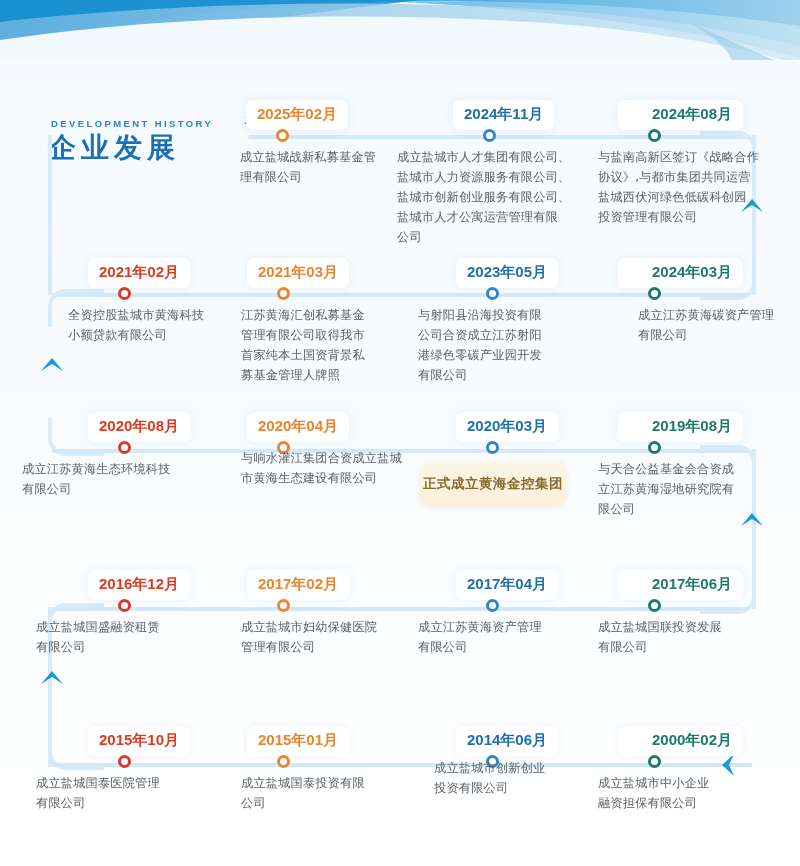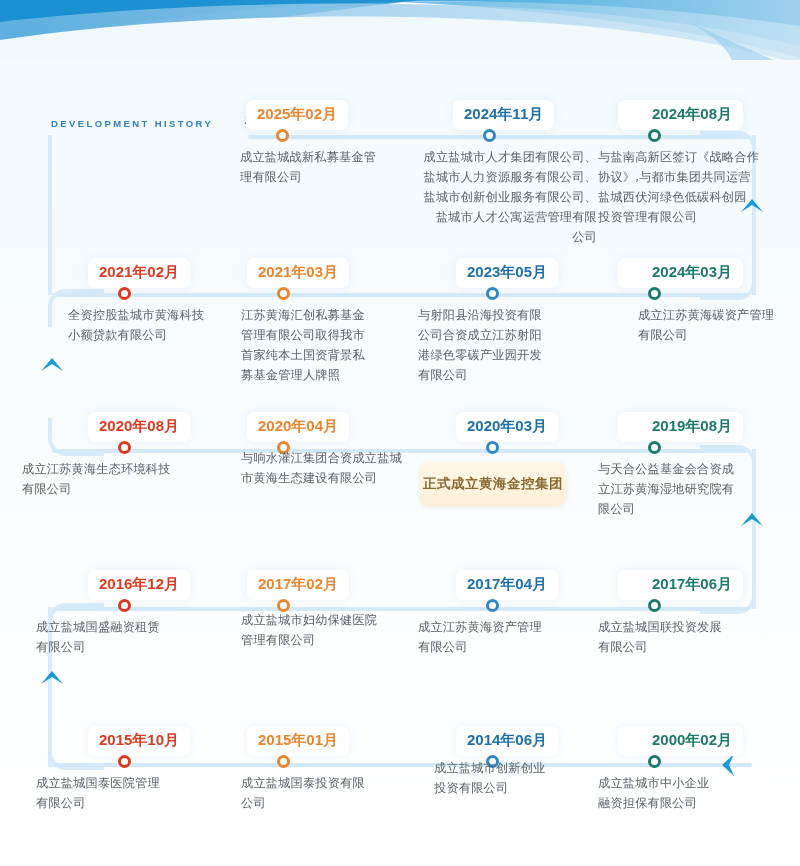--- a/index.html
+++ b/index.html
@@ -122,20 +122,21 @@
     <path d="M0,22 C140,6 330,-2 520,8 C650,15 730,30 800,46 L800,70
              C700,46 560,28 400,22 C240,16 110,30 0,50 Z" fill="url(#gB)" opacity="0.8"></path>
     <path d="M0,40 C150,18 340,10 530,22 C660,30 740,48 800,64 L800,86 L0,86 Z" fill="#f2f9fd"></path>
     <path d="M640,0 C700,26 750,52 800,70 L800,86 L720,86 C760,60 700,22 640,0 Z" fill="#8fc9ea" opacity="0.55"></path>
   </svg>
 
   <div class="tint"></div>
 
   <div class="title-block">
     <div class="title-en">DEVELOPMENT HISTORY</div>
+    <div class="title-cn">企业发展</div>
     <div class="title-marks">»</div>
   </div>
 
   <div class="rail rail-soft" style="left:248px;top:135px;width:500px;"></div>
 
   <div class="vcurve" style="left:724px;top:135px;width:28px;height:160px;border-left:none;border-top:none;border-bottom:none;border-right:4px solid #d7ebfa;border-radius:0;"></div>
   <div class="vcurve" style="left:700px;top:131px;width:52px;height:34px;border-right:4px solid #d7ebfa;border-top:4px solid #d7ebfa;border-left:none;border-bottom:none;border-radius:0 18px 0 0;"></div>
   <div class="vcurve" style="left:700px;top:262px;width:52px;height:34px;border-right:4px solid #d7ebfa;border-bottom:4px solid #d7ebfa;border-left:none;border-top:none;border-radius:0 0 18px 0;"></div>
   <svg style="position:absolute;left:739px;top:196px;width:26px;height:18px;" viewBox="0 0 26 18">
     <path d="M2,16 L13,3 L24,16 L13,9 Z" fill="#1b9ad6"></path>
@@ -176,21 +177,21 @@
   <div class="row" style="top:0;">
     <div class="item" style="left:246px;top:100px;">
       <div class="date-pill c-orange">2025年02月</div>
       <div class="dot d-orange" style="left:30px;top:29px;"></div>
       <div class="desc" style="left:-6px;top:47px;width:160px;">成立盐城战新私募基金管
 理有限公司</div>
     </div>
     <div class="item" style="left:453px;top:100px;">
       <div class="date-pill c-blue">2024年11月</div>
       <div class="dot d-blue" style="left:30px;top:29px;"></div>
-      <div class="desc" style="left:-56px;top:47px;width:200px;text-align:right;">成立盐城市人才集团有限公司、
+      <div class="desc" style="left:-56px;top:47px;width:200px;">成立盐城市人才集团有限公司、
 盐城市人力资源服务有限公司、
 盐城市创新创业服务有限公司、
 盐城市人才公寓运营管理有限
 公司</div>
     </div>
     <div class="item" style="left:618px;top:100px;">
       <div class="date-pill c-teal">2024年08月</div>
       <div class="dot d-teal" style="left:30px;top:29px;"></div>
       <div class="desc" style="left:-20px;top:47px;width:180px;">与盐南高新区签订《战略合作
 协议》,与都市集团共同运营
@@ -262,21 +263,21 @@
   <div class="row" style="top:0;">
     <div class="item" style="left:88px;top:570px;">
       <div class="date-pill c-red">2016年12月</div>
       <div class="dot d-red" style="left:30px;top:29px;"></div>
       <div class="desc" style="left:-52px;top:47px;width:175px;">成立盐城国盛融资租赁
 有限公司</div>
     </div>
     <div class="item" style="left:247px;top:570px;">
       <div class="date-pill c-orange">2017年02月</div>
       <div class="dot d-orange" style="left:30px;top:29px;"></div>
-      <div class="desc" style="left:-6px;top:40px;width:180px;">成立盐城市妇幼保健医院
+      <div class="desc" style="left:-6px;top:47px;width:180px;">成立盐城市妇幼保健医院
 管理有限公司</div>
     </div>
     <div class="item" style="left:456px;top:570px;">
       <div class="date-pill c-blue">2017年04月</div>
       <div class="dot d-blue" style="left:30px;top:29px;"></div>
       <div class="desc" style="left:-38px;top:47px;width:165px;">成立江苏黄海资产管理
 有限公司</div>
     </div>
     <div class="item" style="left:618px;top:570px;">
       <div class="date-pill c-teal">2017年06月</div>

